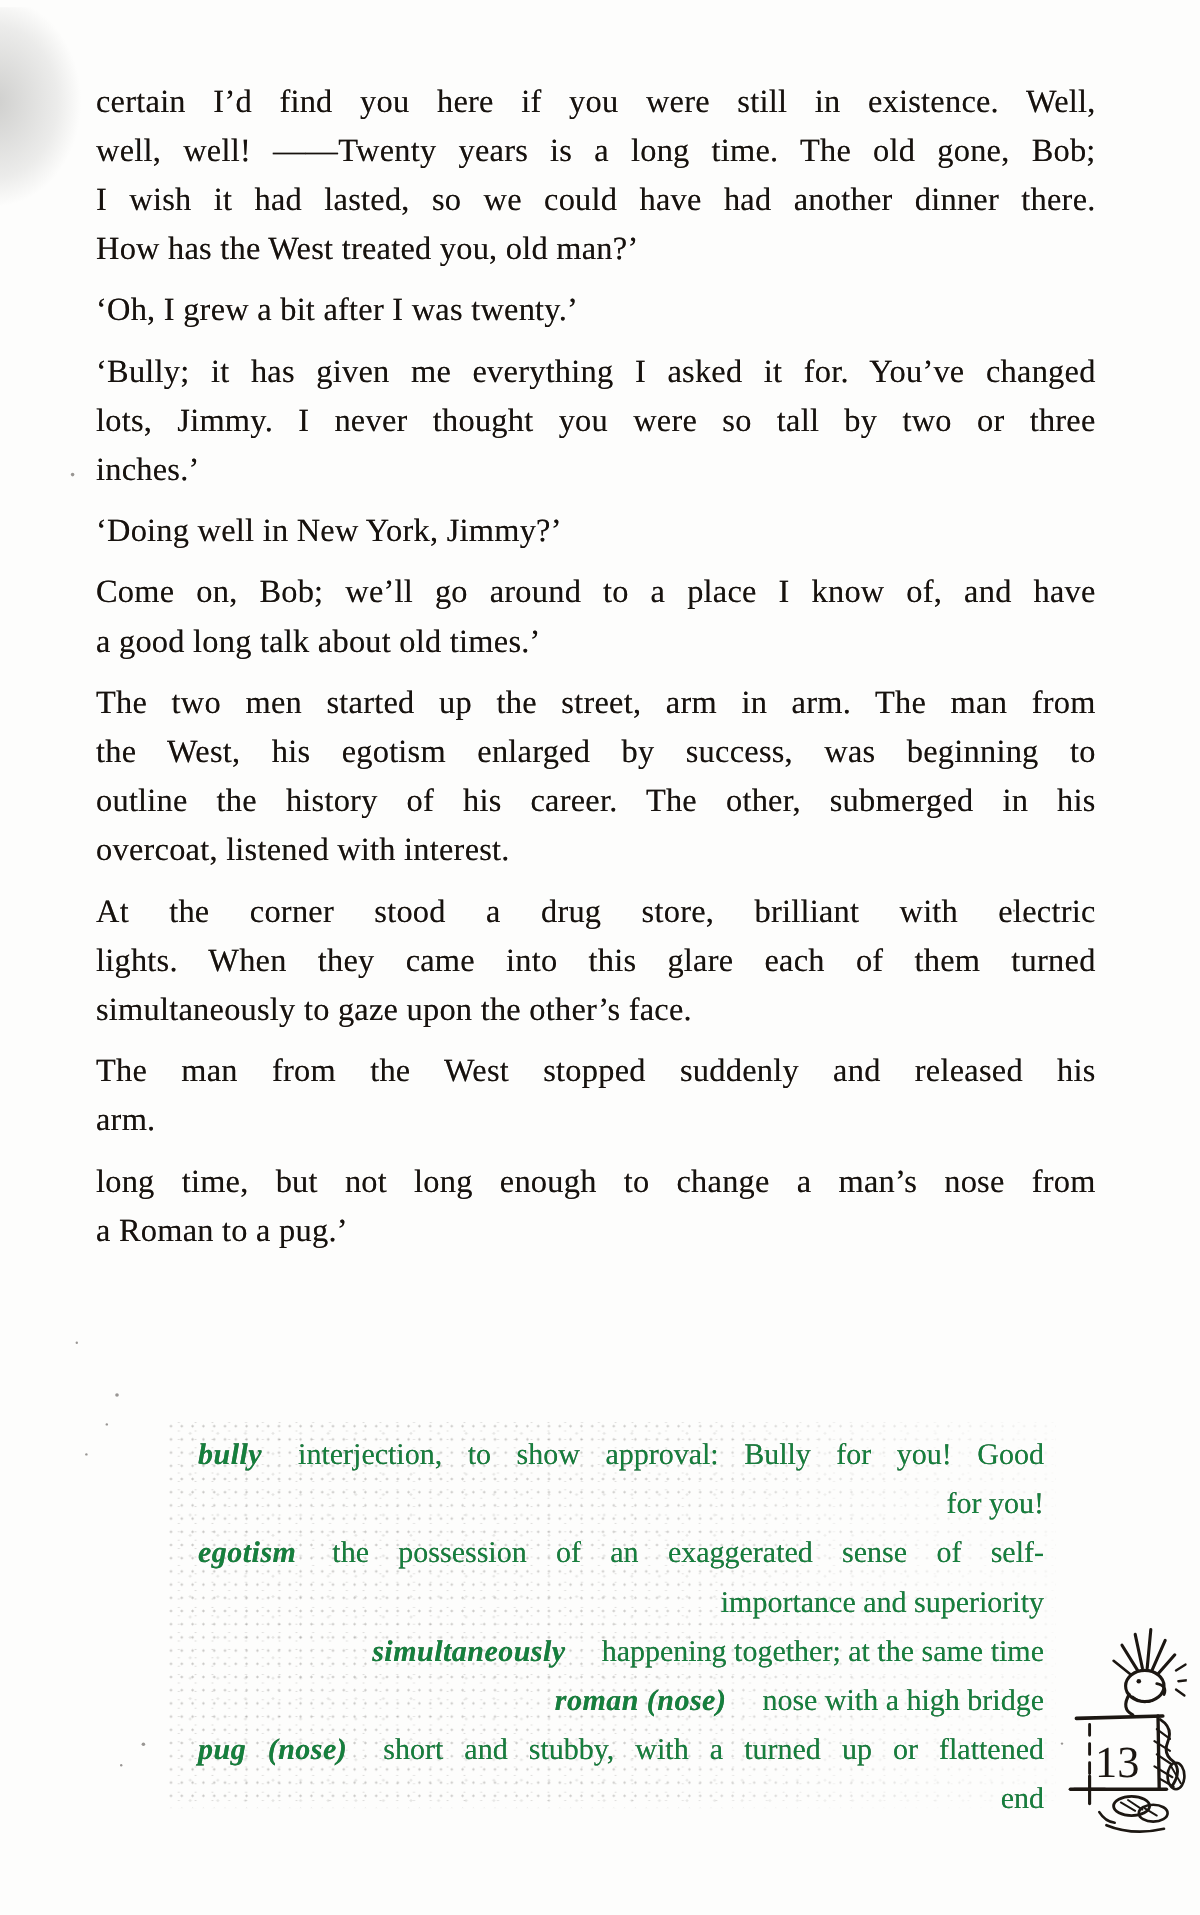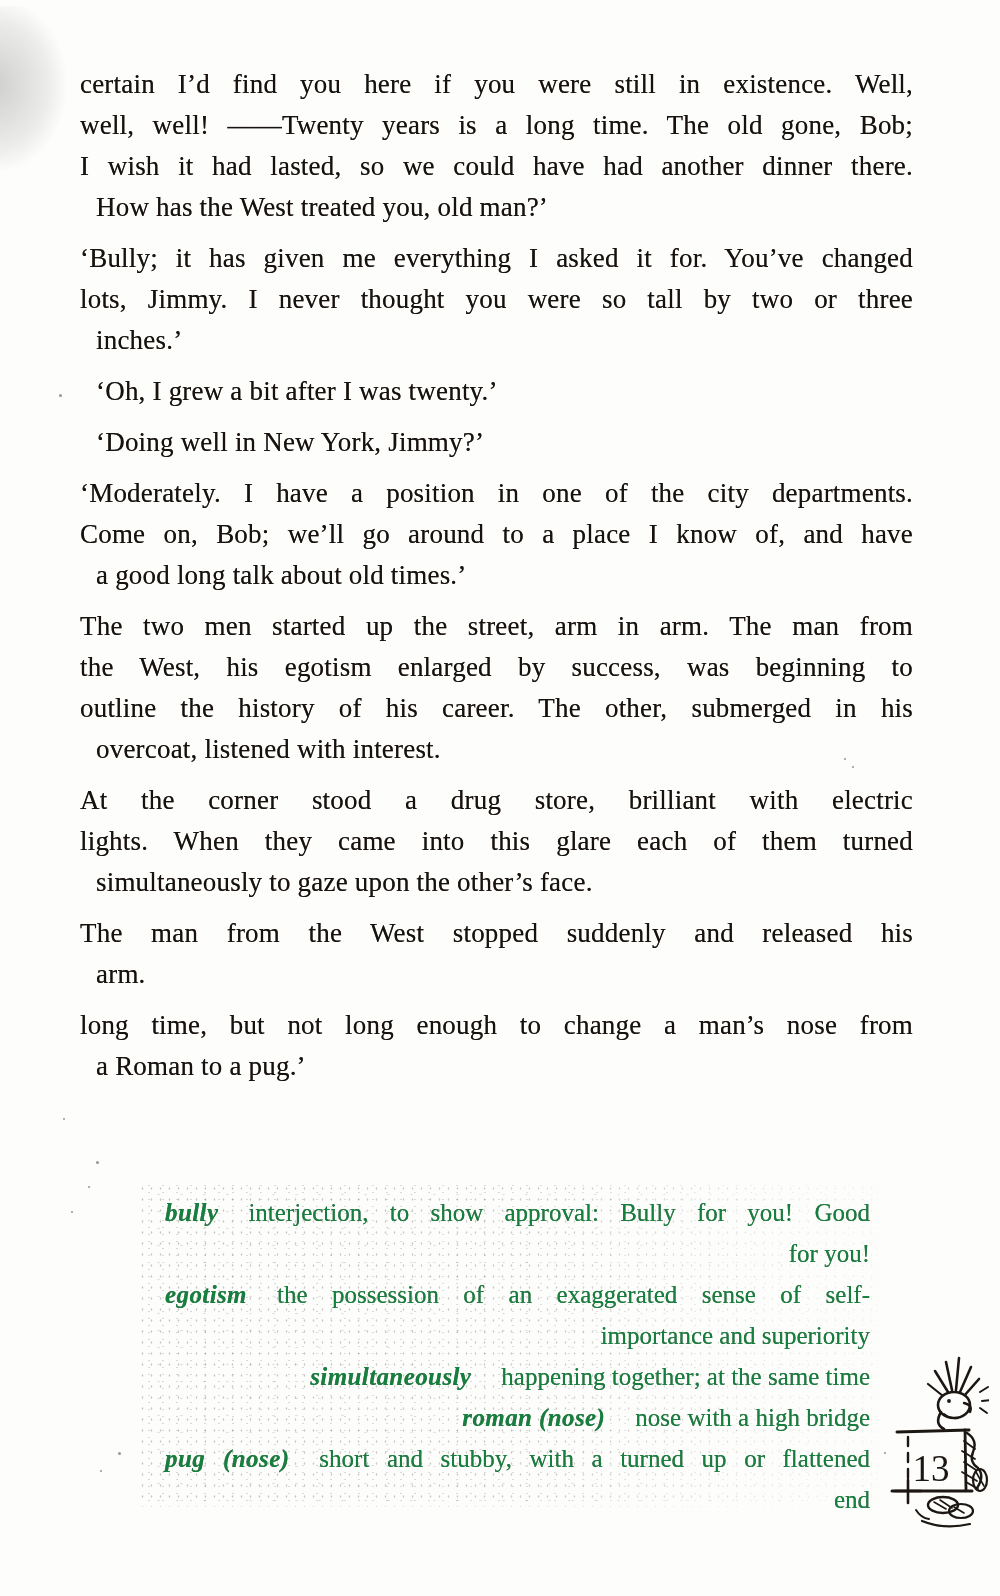--- a/index.html
+++ b/index.html
@@ -24,21 +24,21 @@
 
   
   .story{
     position:absolute;left:80px;top:64px;width:833px;
     font-size:27px;line-height:41px;
     letter-spacing:0.2px;
     text-shadow:0 0 0.3px rgba(23,18,14,0.65);
   }
   .para{margin:0 0 10px 0;}
   .line{text-align:justify;text-align-last:justify;}
-  .line.final{text-align-last:left;margin-left:16px;}
+  .line.final{text-align-last:left;}
 
   
   .glossary{
     position:absolute;left:138px;top:1183px;width:742px;height:324px;
   }
   .glossary-bg{
     position:absolute;inset:0;
     background-image:
       radial-gradient(rgba(40,36,30,0.26) 0.7px, transparent 1.1px),
       radial-gradient(rgba(40,36,30,0.18) 0.6px, transparent 1px),
@@ -77,32 +77,31 @@
   <div class="corner-smudge"></div>
 
   <div class="story" id="story">
       <div class="para">
         <div class="line">certain I’d find you here if you were still in existence. Well,</div>
         <div class="line">well, well! ——Twenty years is a long time. The old gone, Bob;</div>
         <div class="line">I wish it had lasted, so we could have had another dinner there.</div>
         <div class="line final">How has the West treated you, old man?’</div>
       </div>
       <div class="para">
+        <div class="line final">‘Oh, I grew a bit after I was twenty.’</div>
+      </div>
+      <div class="para">
         <div class="line">‘Bully; it has given me everything I asked it for. You’ve changed</div>
         <div class="line">lots, Jimmy. I never thought you were so tall by two or three</div>
         <div class="line final">inches.’</div>
       </div>
       <div class="para">
-        <div class="line final">‘Oh, I grew a bit after I was twenty.’</div>
-      </div>
-      <div class="para">
         <div class="line final">‘Doing well in New York, Jimmy?’</div>
       </div>
       <div class="para">
-        <div class="line">‘Moderately. I have a position in one of the city departments.</div>
         <div class="line">Come on, Bob; we’ll go around to a place I know of, and have</div>
         <div class="line final">a good long talk about old times.’</div>
       </div>
       <div class="para">
         <div class="line">The two men started up the street, arm in arm. The man from</div>
         <div class="line">the West, his egotism enlarged by success, was beginning to</div>
         <div class="line">outline the history of his career. The other, submerged in his</div>
         <div class="line final">overcoat, listened with interest.</div>
       </div>
       <div class="para">

